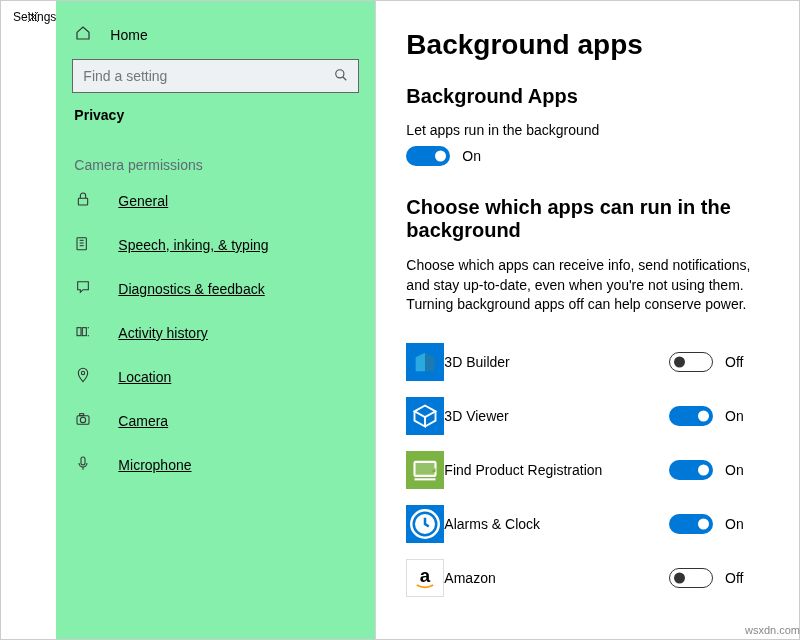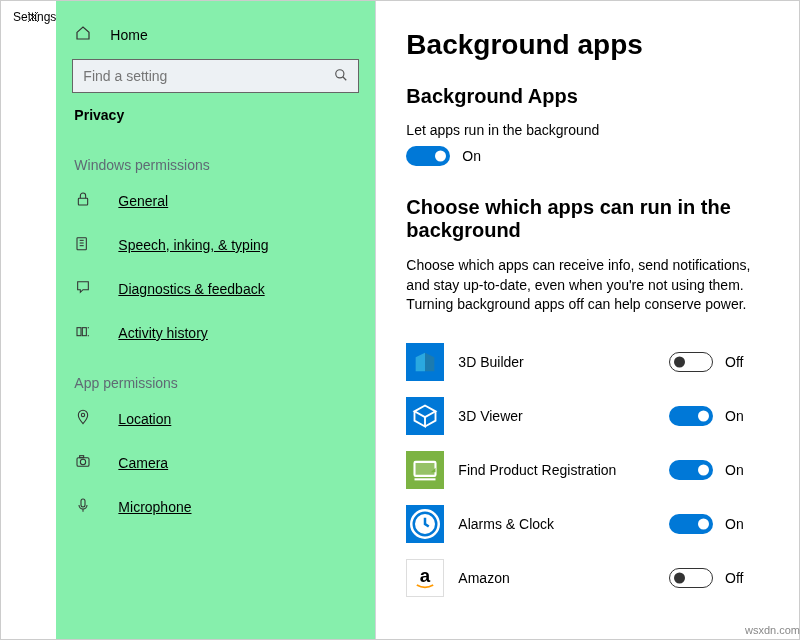--- a/index.html
+++ b/index.html
@@ -162,21 +162,20 @@
   .toggle.off .knob { background: #333; left: 4px; }
   .toggle-label { font-size: 14px; }
   .desc {
     font-size: 14px;
     line-height: 1.4;
     margin-bottom: 20px;
   }
   .app-row {
     display: flex;
     align-items: center;
-    gap: 14px;
     padding: 8px 0;
   }
   .app-icon {
     width: 38px;
     height: 38px;
     display: flex;
     align-items: center;
     justify-content: center;
     color: #fff;
     font-weight: bold;
@@ -248,21 +247,21 @@
           <span class="search-icon">
             <svg width="14" height="14" viewBox="0 0 24 24" fill="none" stroke="#555" stroke-width="2">
                 <circle cx="10" cy="10" r="7"></circle>
                 <line x1="21" y1="21" x2="15" y2="15"></line>
               </svg>
           </span>
         </div>
 
         <div class="sidebar-cat">Privacy</div>
 
-        <div class="sidebar-section-label">Windows permissions</div>
+        <div class="sidebar-section-label">Camera permissions</div>
 
         <div id="nav-windows">
             <div class="nav-item">
               <span class="icon"><svg width="16" height="16" viewBox="0 0 24 24" fill="none" stroke="#333" stroke-width="1.6">
                   <rect x="5" y="11" width="14" height="10" rx="1"></rect>
                   <path d="M8 11 V7 a4 4 0 0 1 8 0 V11"></path>
                 </svg></span>
               <span>General</span>
             </div>
             <div class="nav-item">
@@ -284,21 +283,20 @@
               <span class="icon"><svg width="16" height="16" viewBox="0 0 24 24" fill="none" stroke="#333" stroke-width="1.6">
                   <rect x="3" y="7" width="6" height="12"></rect>
                   <rect x="11" y="7" width="6" height="12"></rect>
                   <line x1="19" y1="7" x2="21" y2="7"></line>
                   <line x1="19" y1="19" x2="21" y2="19"></line>
                 </svg></span>
               <span>Activity history</span>
             </div>
           </div>
 
-        <div class="sidebar-section-label">App permissions</div>
 
         <div id="nav-app">
             <div class="nav-item">
               <span class="icon"><svg width="16" height="16" viewBox="0 0 24 24" fill="none" stroke="#333" stroke-width="1.6">
                   <path d="M12 2 a7 7 0 0 1 7 7 c0 5 -7 13 -7 13 s-7 -8 -7 -13 a7 7 0 0 1 7 -7 z"></path>
                   <circle cx="12" cy="9" r="2.5"></circle>
                 </svg></span>
               <span>Location</span>
             </div>
             <div class="nav-item">

